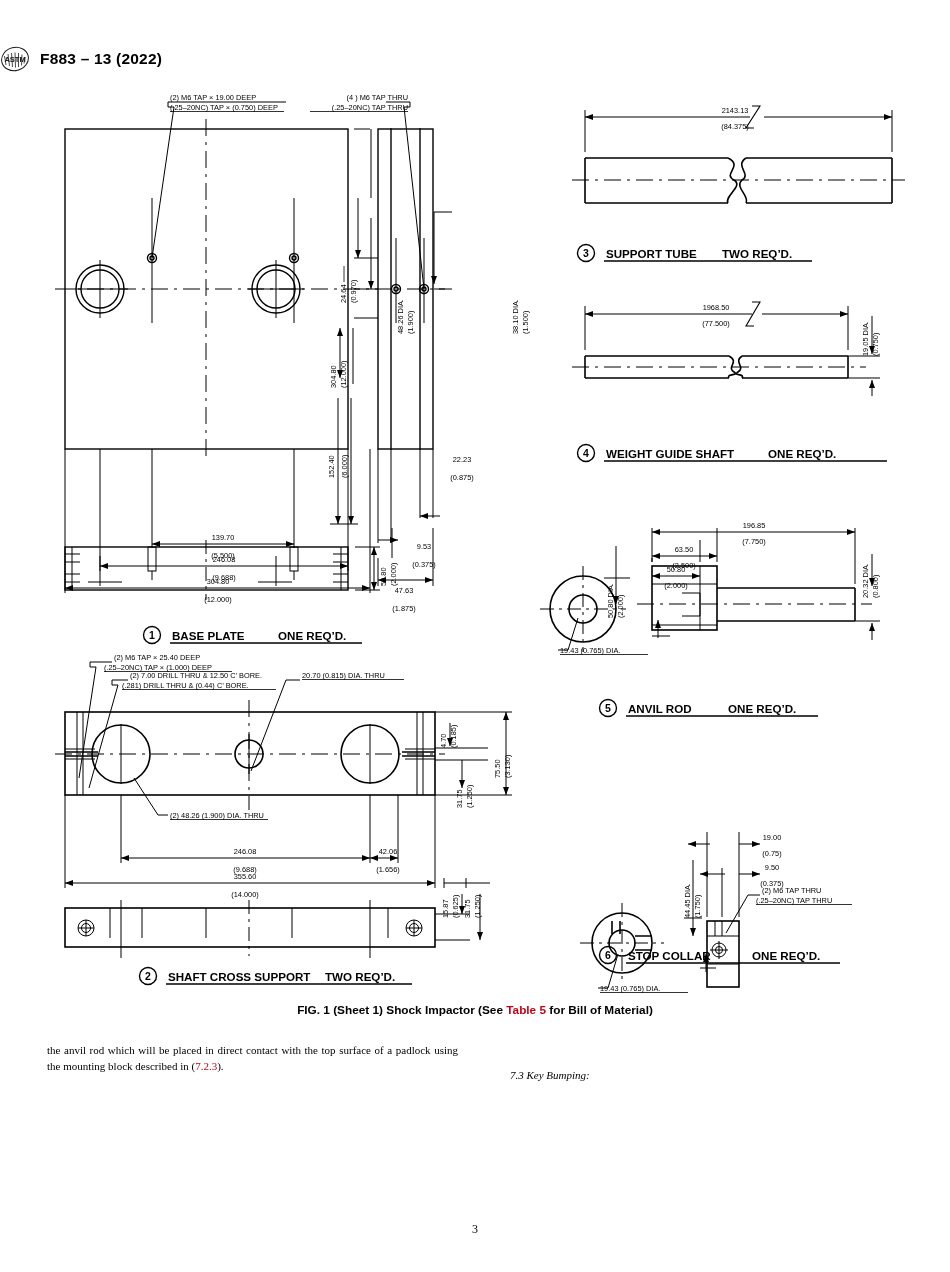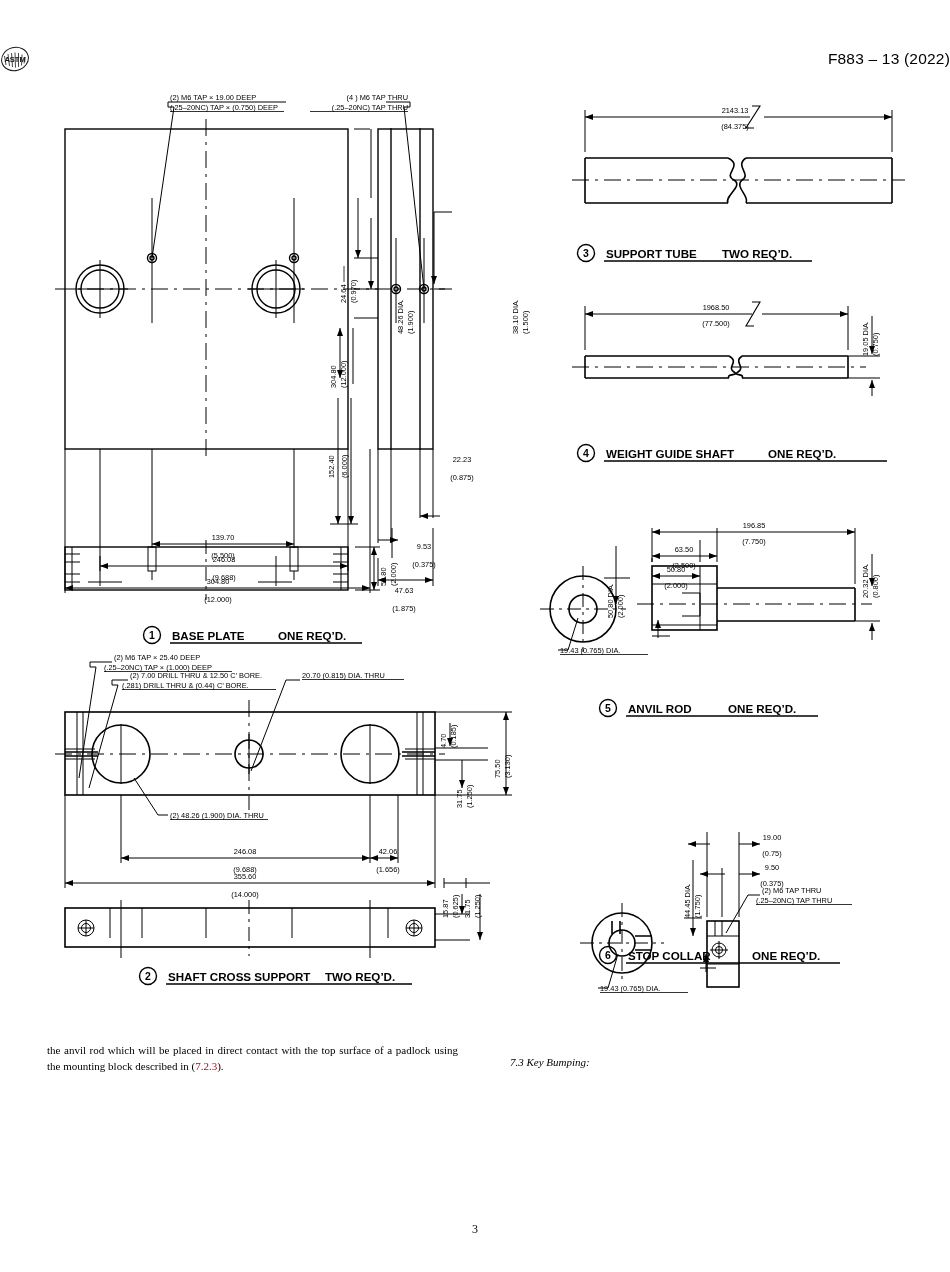--- a/index.html
+++ b/index.html
@@ -5,23 +5,23 @@
   html,body{margin:0;padding:0;}
   body{
     width:950px;height:1272px;background:#ffffff;
     font-family:"Liberation Serif",serif;color:#000;position:relative;
     overflow:hidden;
   }
   .page{position:relative;width:950px;height:1272px;}
 
   
   .hdr{position:absolute;top:46px;left:0;width:950px;display:flex;
-       justify-content:space-between;align-items:center;gap:10px;}
+       justify-content:flex-start;align-items:center;gap:10px;}
   .astm-logo{width:30px;height:26px;flex:none;}
-  .hdr-title{font-family:"Liberation Sans",sans-serif;font-weight:normal;
+  .hdr-title{font-family:"Liberation Sans",sans-serif;font-weight:bold;
              font-size:15.5px;letter-spacing:.2px;}
 
   
   .draw{position:absolute;left:0;top:88px;width:882px;height:910px;}
   svg.dwg{position:absolute;left:0;top:0;width:950px;height:910px;}
 
   
   .figcap{position:absolute;top:1003px;left:0;width:950px;text-align:center;
           font-family:"Liberation Sans",sans-serif;font-weight:bold;font-size:11.8px;}
   .lnk{color:#c00418;}
@@ -566,24 +566,27 @@
   <svg style="position:absolute;left:0;top:930;width:950px;height:50px;" viewBox="0 0 950 50">
     <g>
       <circle cx="608" cy="25" r="8.5" fill="none" stroke="#000" stroke-width="1.4"></circle>
       <text class="num" x="608" y="29">6</text>
       <text class="ttl" x="628" y="30">STOP COLLAR</text>
       <text class="ttl" x="752" y="30">ONE REQ’D.</text>
       <line x1="626" y1="33" x2="840" y2="33" stroke="#000" stroke-width="1.5"></line>
     </g>
   </svg>
 
+  <div class="figcap">
+    <span>FIG. 1  (Sheet 1) Shock Impactor (See </span><span class="lnk">Table 5</span><span> for Bill of Material)</span>
+  </div>
 
   <div class="cols">
     <div class="col">
       <p><span>the anvil rod which will be placed in direct contact with the top surface of a padlock using the mounting block described in (</span><span class="lnk">7.2.3</span><span>).</span></p>
     </div>
     <div class="col">
-      <p class="ind it" style="margin-top:12px">7.3  Key Bumping:</p>
+      <p class="ind it" style="margin-top:25px">7.3  Key Bumping:</p>
     </div>
   </div>
 
   <div class="pgno">3</div>
 </div>
 
 </body></html>

